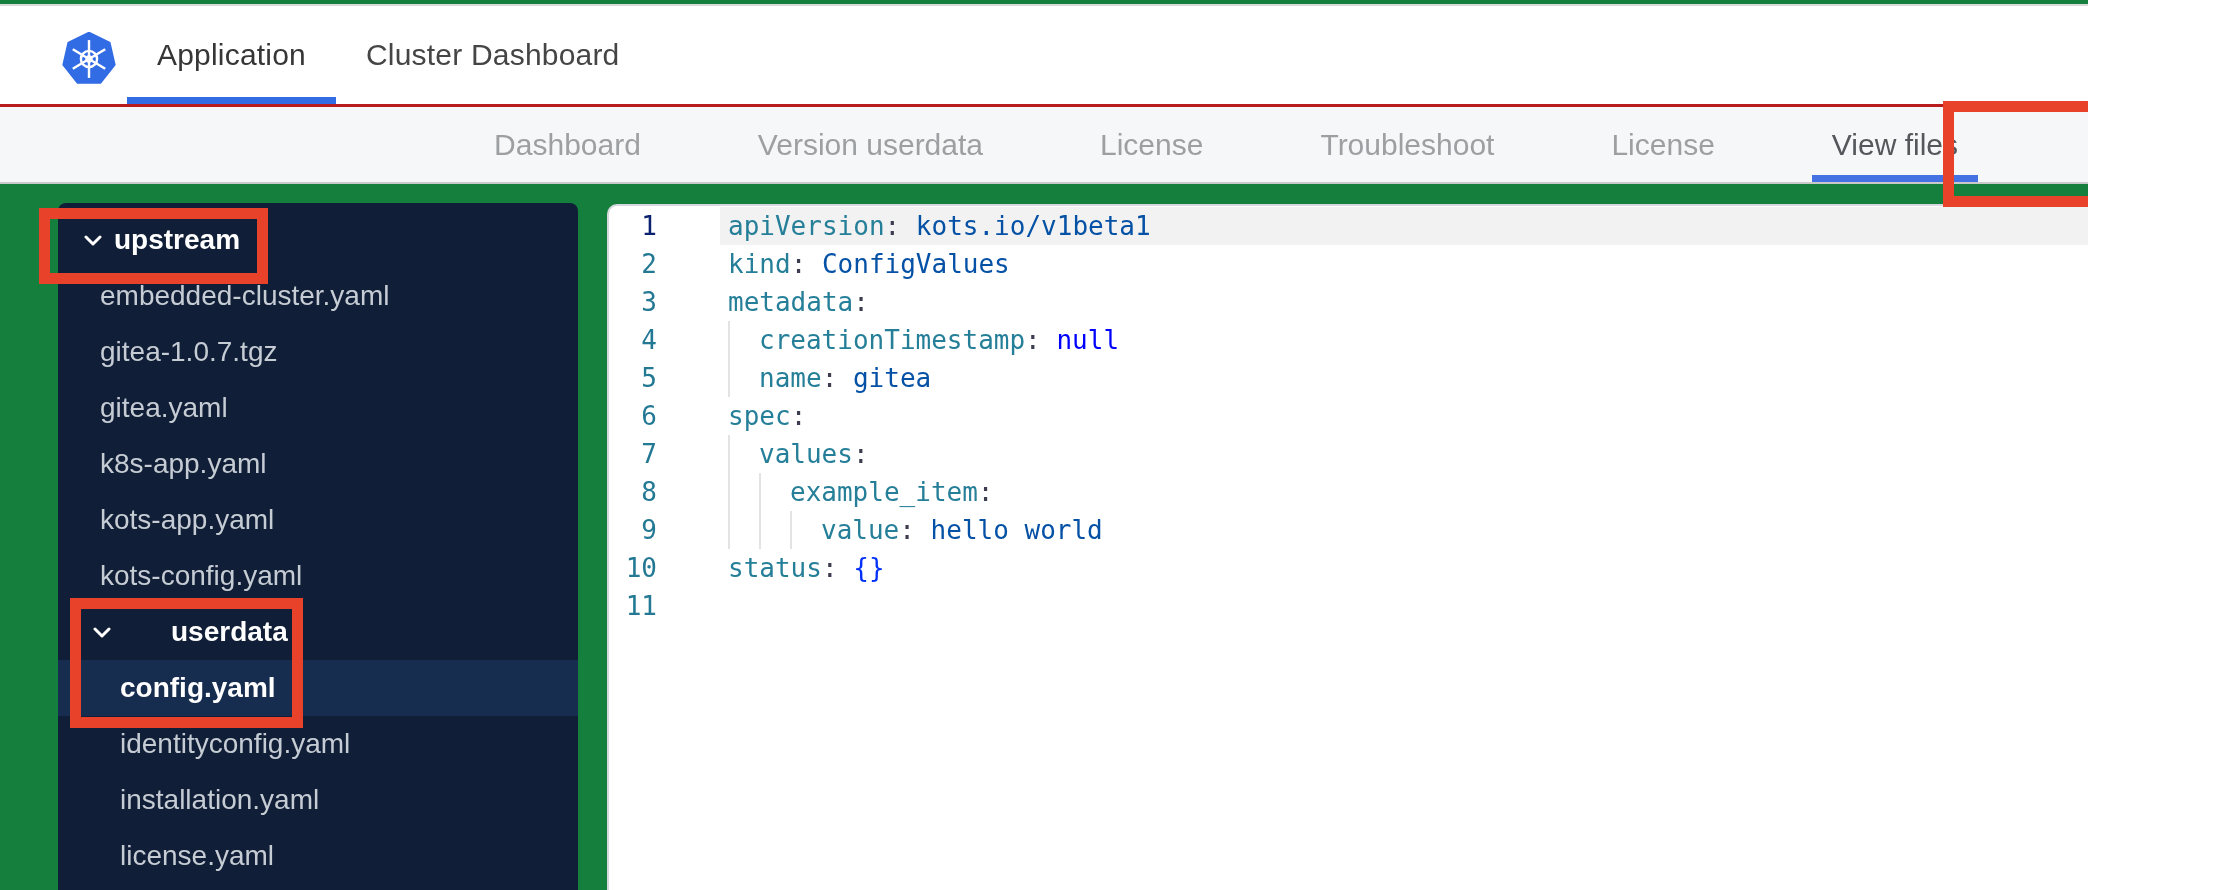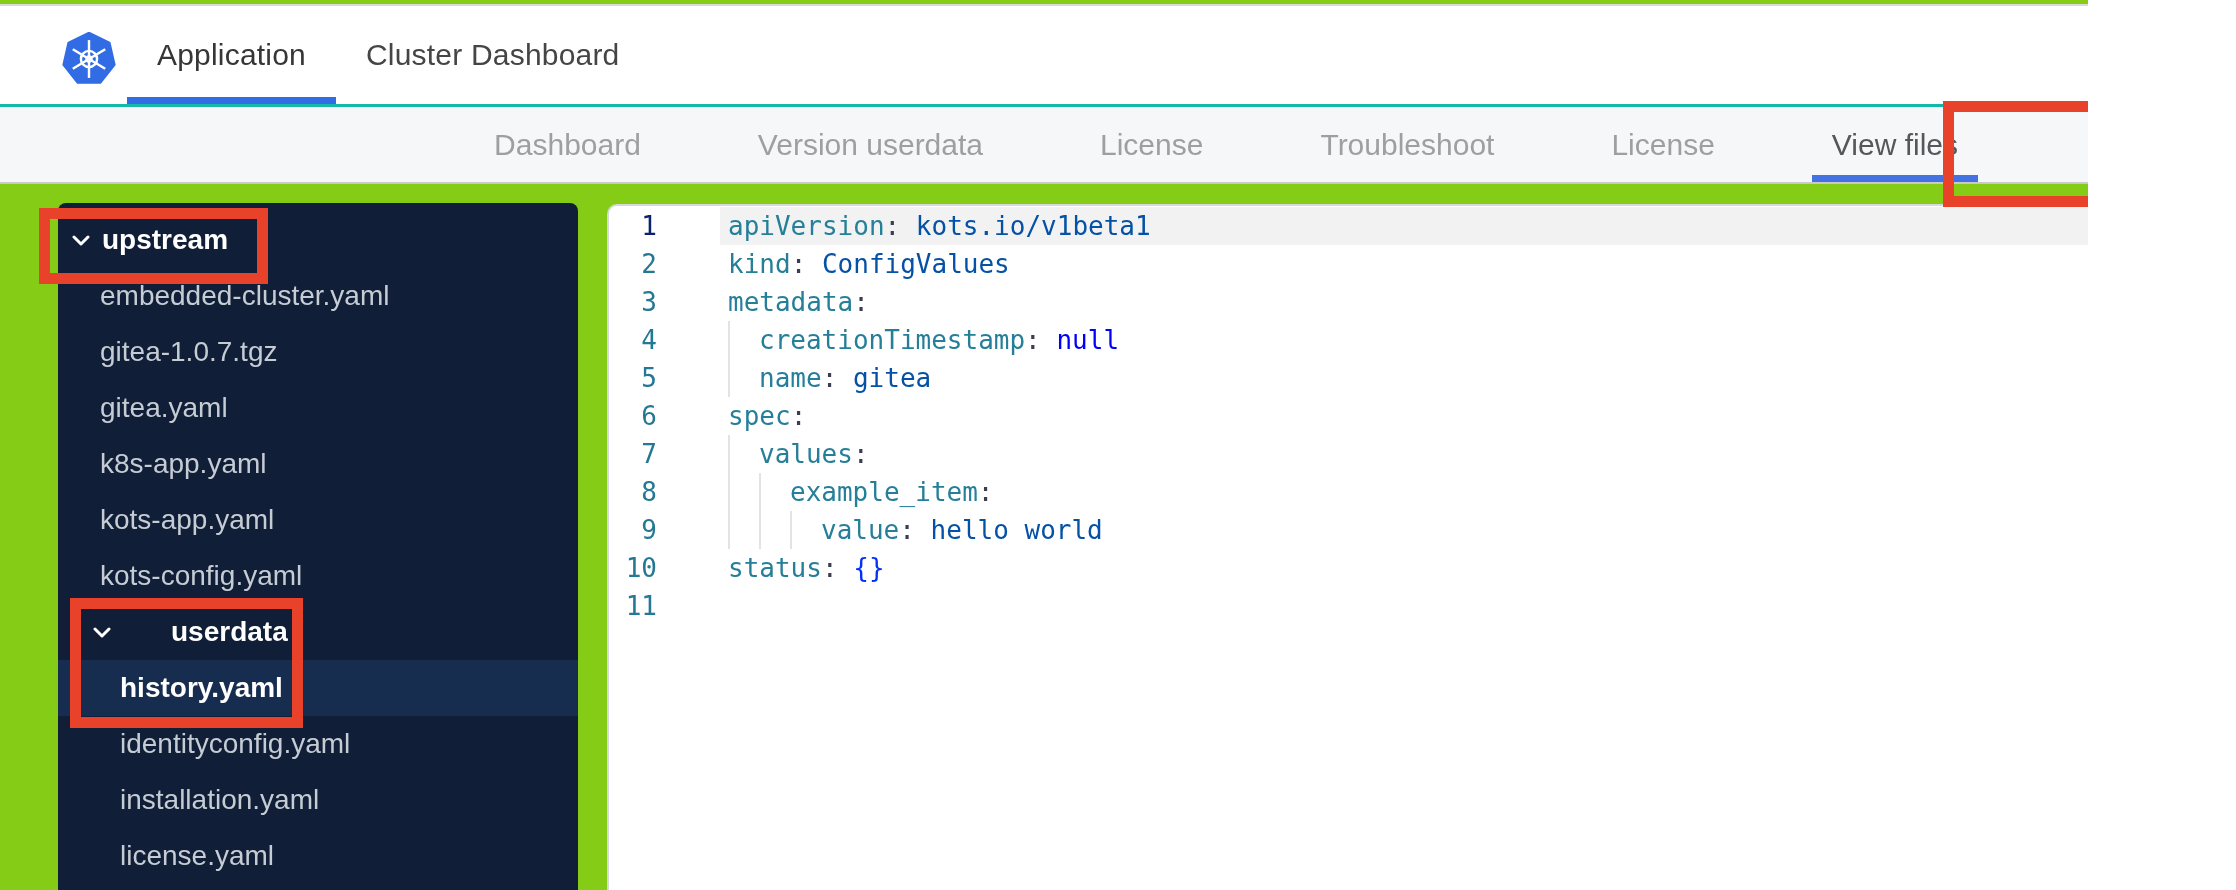--- a/index.html
+++ b/index.html
@@ -3,42 +3,42 @@
 <meta charset="utf-8">
 <style>
   :root{
     --accent:#326ce5;
     --anno:#e8432a;
     --sidebar-bg:#101e37;
     --sidebar-sel:#172d4f;
   }
   html,body{margin:0;padding:0;background:#fff;}
   #app{
-    position:relative;width:2088px;height:890px;overflow:hidden;background:#84cc16;
+    position:relative;width:2088px;height:890px;overflow:hidden;background:#15803d;
     font-family:"Liberation Sans",sans-serif;
   }
   .top-hairline{position:absolute;top:4px;left:0;right:0;height:2px;background:#dadada;}
 
   
   .header{position:absolute;top:6px;left:0;right:0;height:98px;background:#fff;}
   .logo-wrap{position:absolute;left:62px;top:26px;width:54px;height:54px;}
   .header-tabs{position:absolute;left:127px;top:0;height:98px;display:flex;}
   .header-tab{
     position:relative;display:flex;align-items:center;padding:0 30px;
     font-size:30px;color:#454545;cursor:pointer;letter-spacing:.2px;
   }
   .header-tab.active{color:#363636;}
   .header-tab.active::after{
     content:"";position:absolute;left:0;right:0;bottom:0;height:7px;background:var(--accent);
   }
 
   
   .subnav{
     position:absolute;top:104px;left:0;right:0;height:80px;background:#f6f7f8;
-    border-top:3px solid #14b8a6;border-bottom:2px solid #c9c9c9;box-sizing:border-box;
+    border-top:3px solid #b91c1c;border-bottom:2px solid #c9c9c9;box-sizing:border-box;
     display:flex;justify-content:flex-end;align-items:stretch;gap:77px;padding-right:110px;
   }
   .subnav-item{
     position:relative;display:flex;align-items:center;padding:0 20px;
     font-size:30px;color:#9da0a3;cursor:pointer;
   }
   .subnav-item.active{color:#54575b;}
   .subnav-item.active::after{
     content:"";position:absolute;left:0;right:0;bottom:0;height:7px;background:#4472e2;
   }
@@ -49,21 +49,21 @@
     background:var(--sidebar-bg);border-radius:8px 8px 0 0;
     padding-top:9px;box-sizing:border-box;overflow:hidden;
   }
   .tree-row{
     height:56px;display:flex;align-items:center;font-size:28px;
     color:#c6ccd4;cursor:pointer;white-space:nowrap;
   }
   .tree-row.folder{color:#fff;font-weight:bold;}
   .tree-row.selected{background:var(--sidebar-sel);color:#fff;font-weight:bold;}
   .tree-row .chevron{flex:none;width:18px;height:11px;margin-right:12px;display:inline-block;}
-  .indent-f0{padding-left:14px;}
+  .indent-f0{padding-left:26px;}
   .indent-1{padding-left:42px;}
   .indent-f1{padding-left:35px;gap:48px;}
   .indent-2{padding-left:62px;}
 
   
   .editor{
     position:absolute;left:607px;top:204px;right:-6px;bottom:-6px;background:#fff;
     border:2px solid #d5d8dc;border-radius:10px 0 0 0;box-sizing:border-box;
     padding-top:1px;overflow:hidden;
   }
@@ -156,21 +156,21 @@
       <div class="tree-row file indent-1">
         <span>kots-config.yaml</span>
       </div>
       <div class="tree-row folder indent-f1">
         <svg class="chevron" viewBox="0 0 18 11" width="18" height="11">
           <polyline points="2,2 9,9 16,2" fill="none" stroke="#fff" stroke-width="3" stroke-linecap="round" stroke-linejoin="round"></polyline>
         </svg>
         <span>userdata</span>
       </div>
       <div class="tree-row file indent-2 selected">
-        <span>history.yaml</span>
+        <span>config.yaml</span>
       </div>
       <div class="tree-row file indent-2">
         <span>identityconfig.yaml</span>
       </div>
       <div class="tree-row file indent-2">
         <span>installation.yaml</span>
       </div>
       <div class="tree-row file indent-2">
         <span>license.yaml</span>
       </div>

